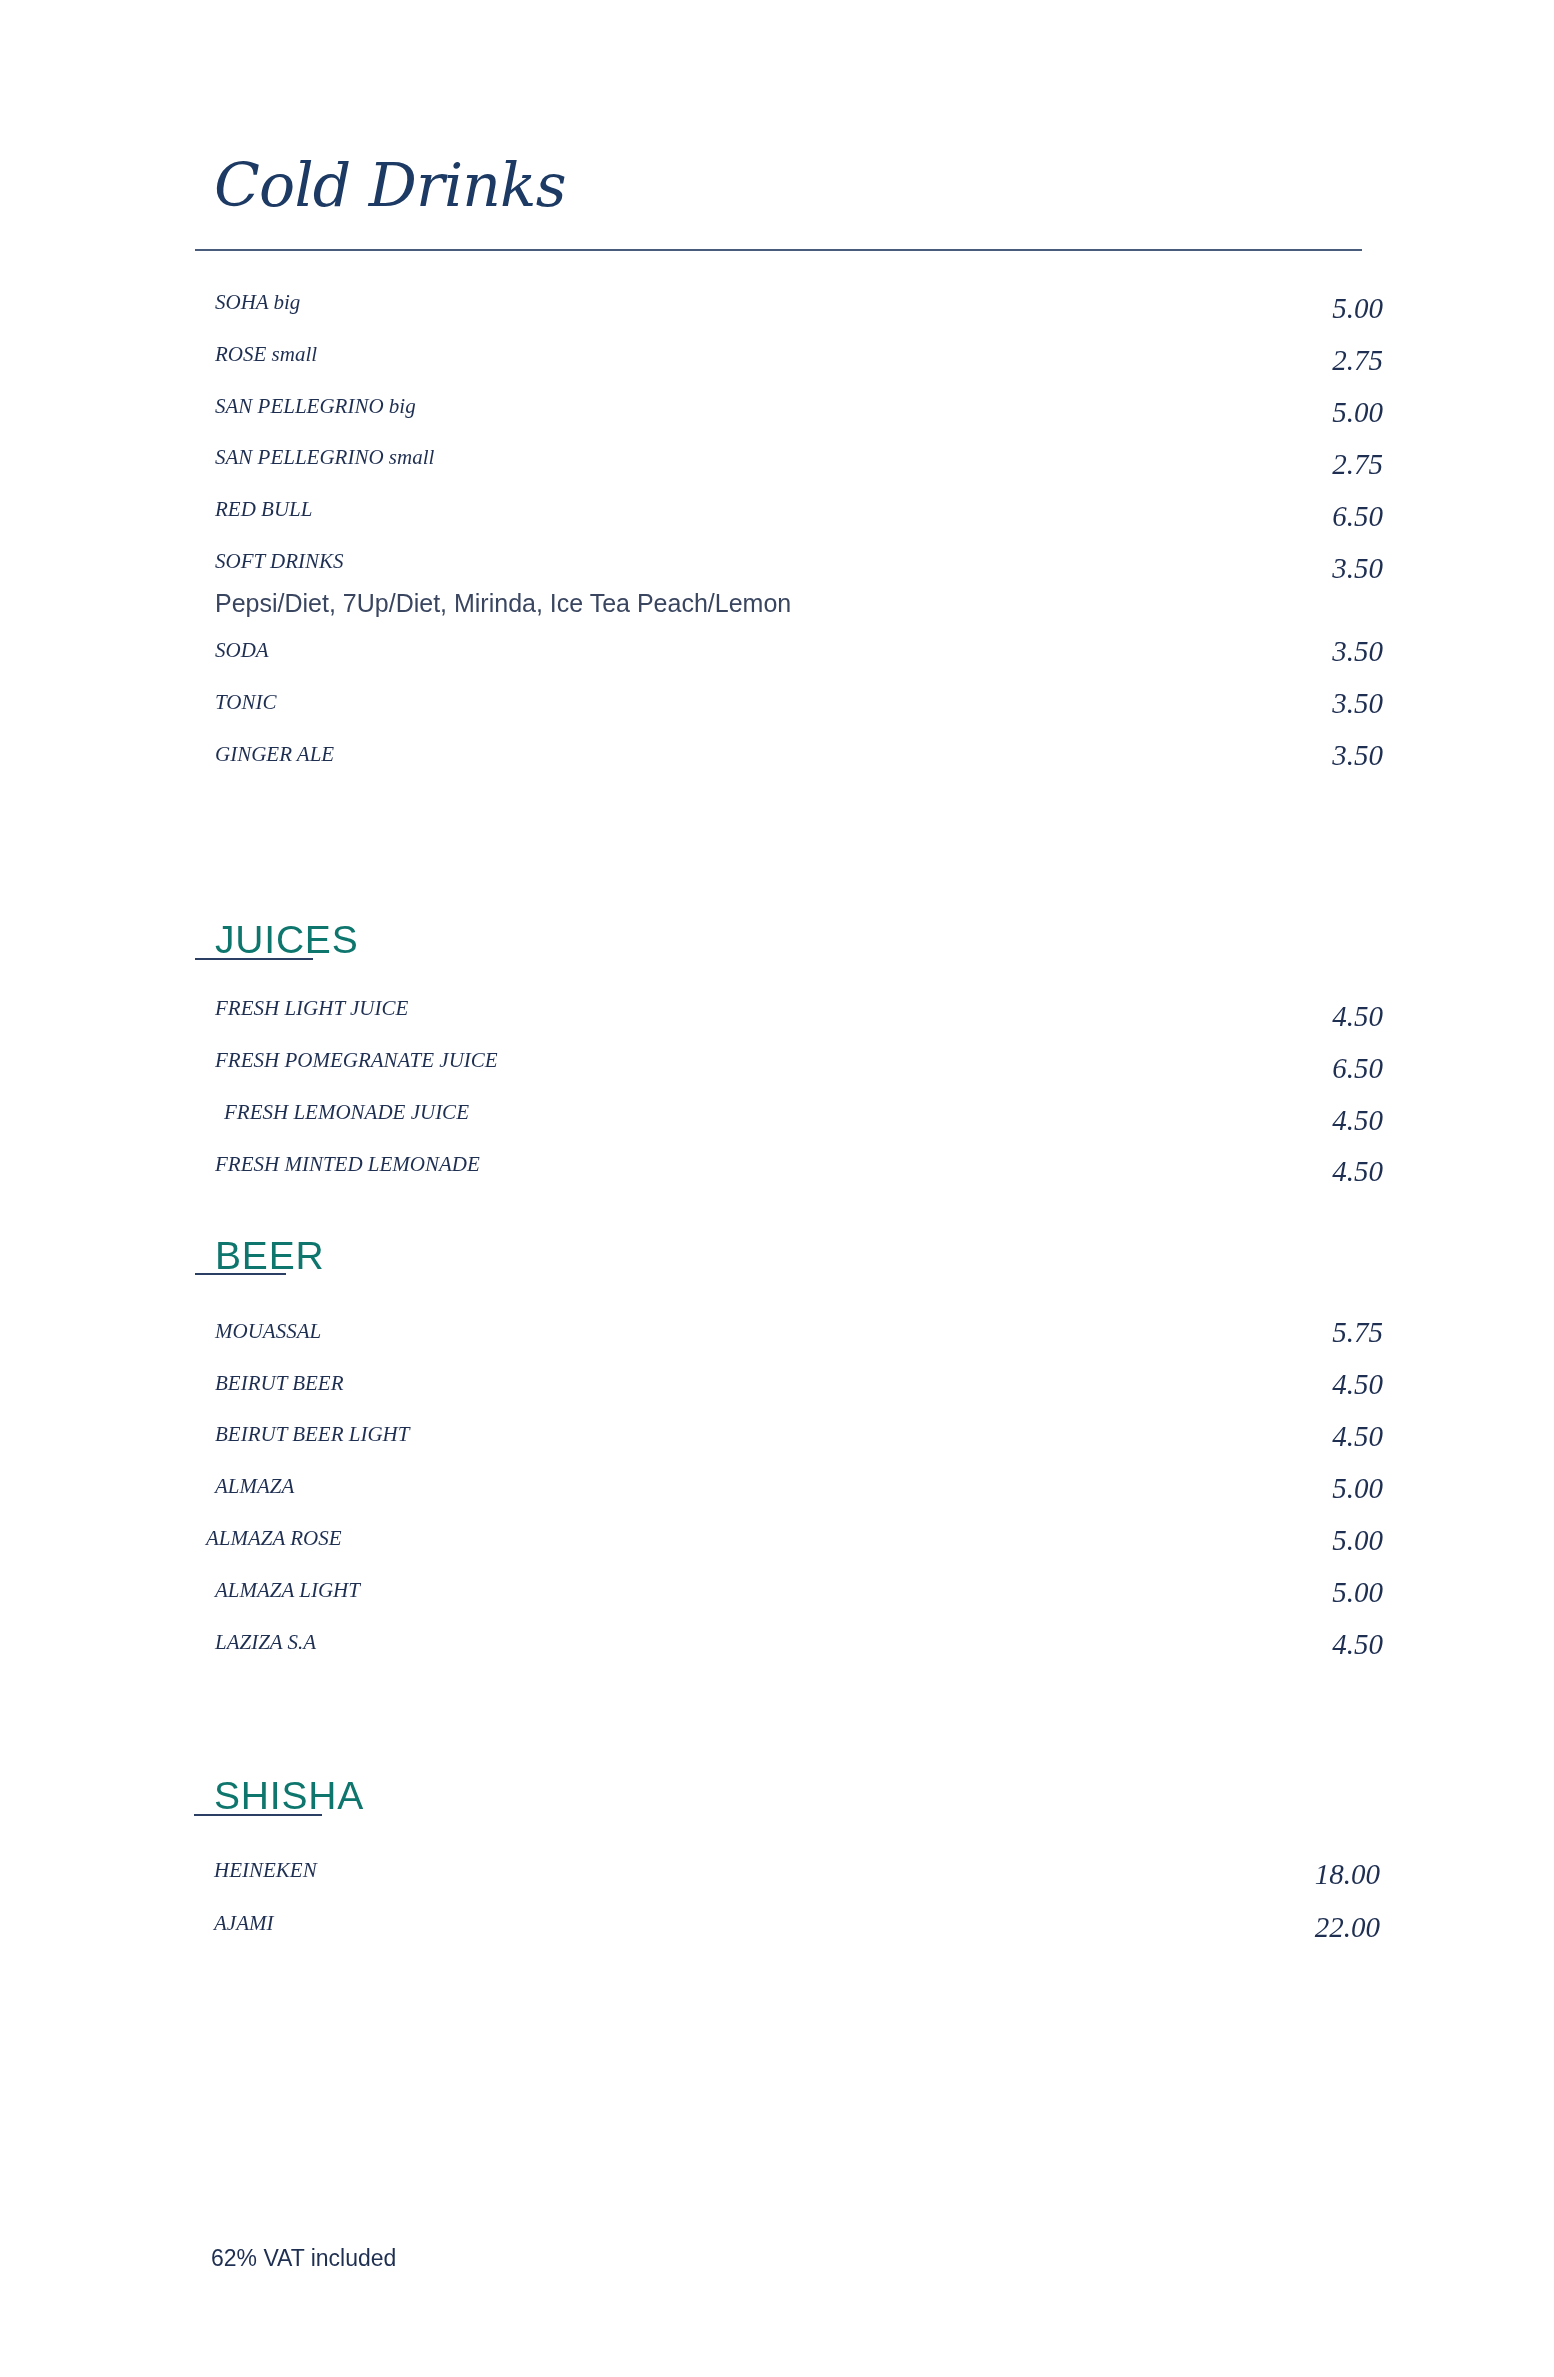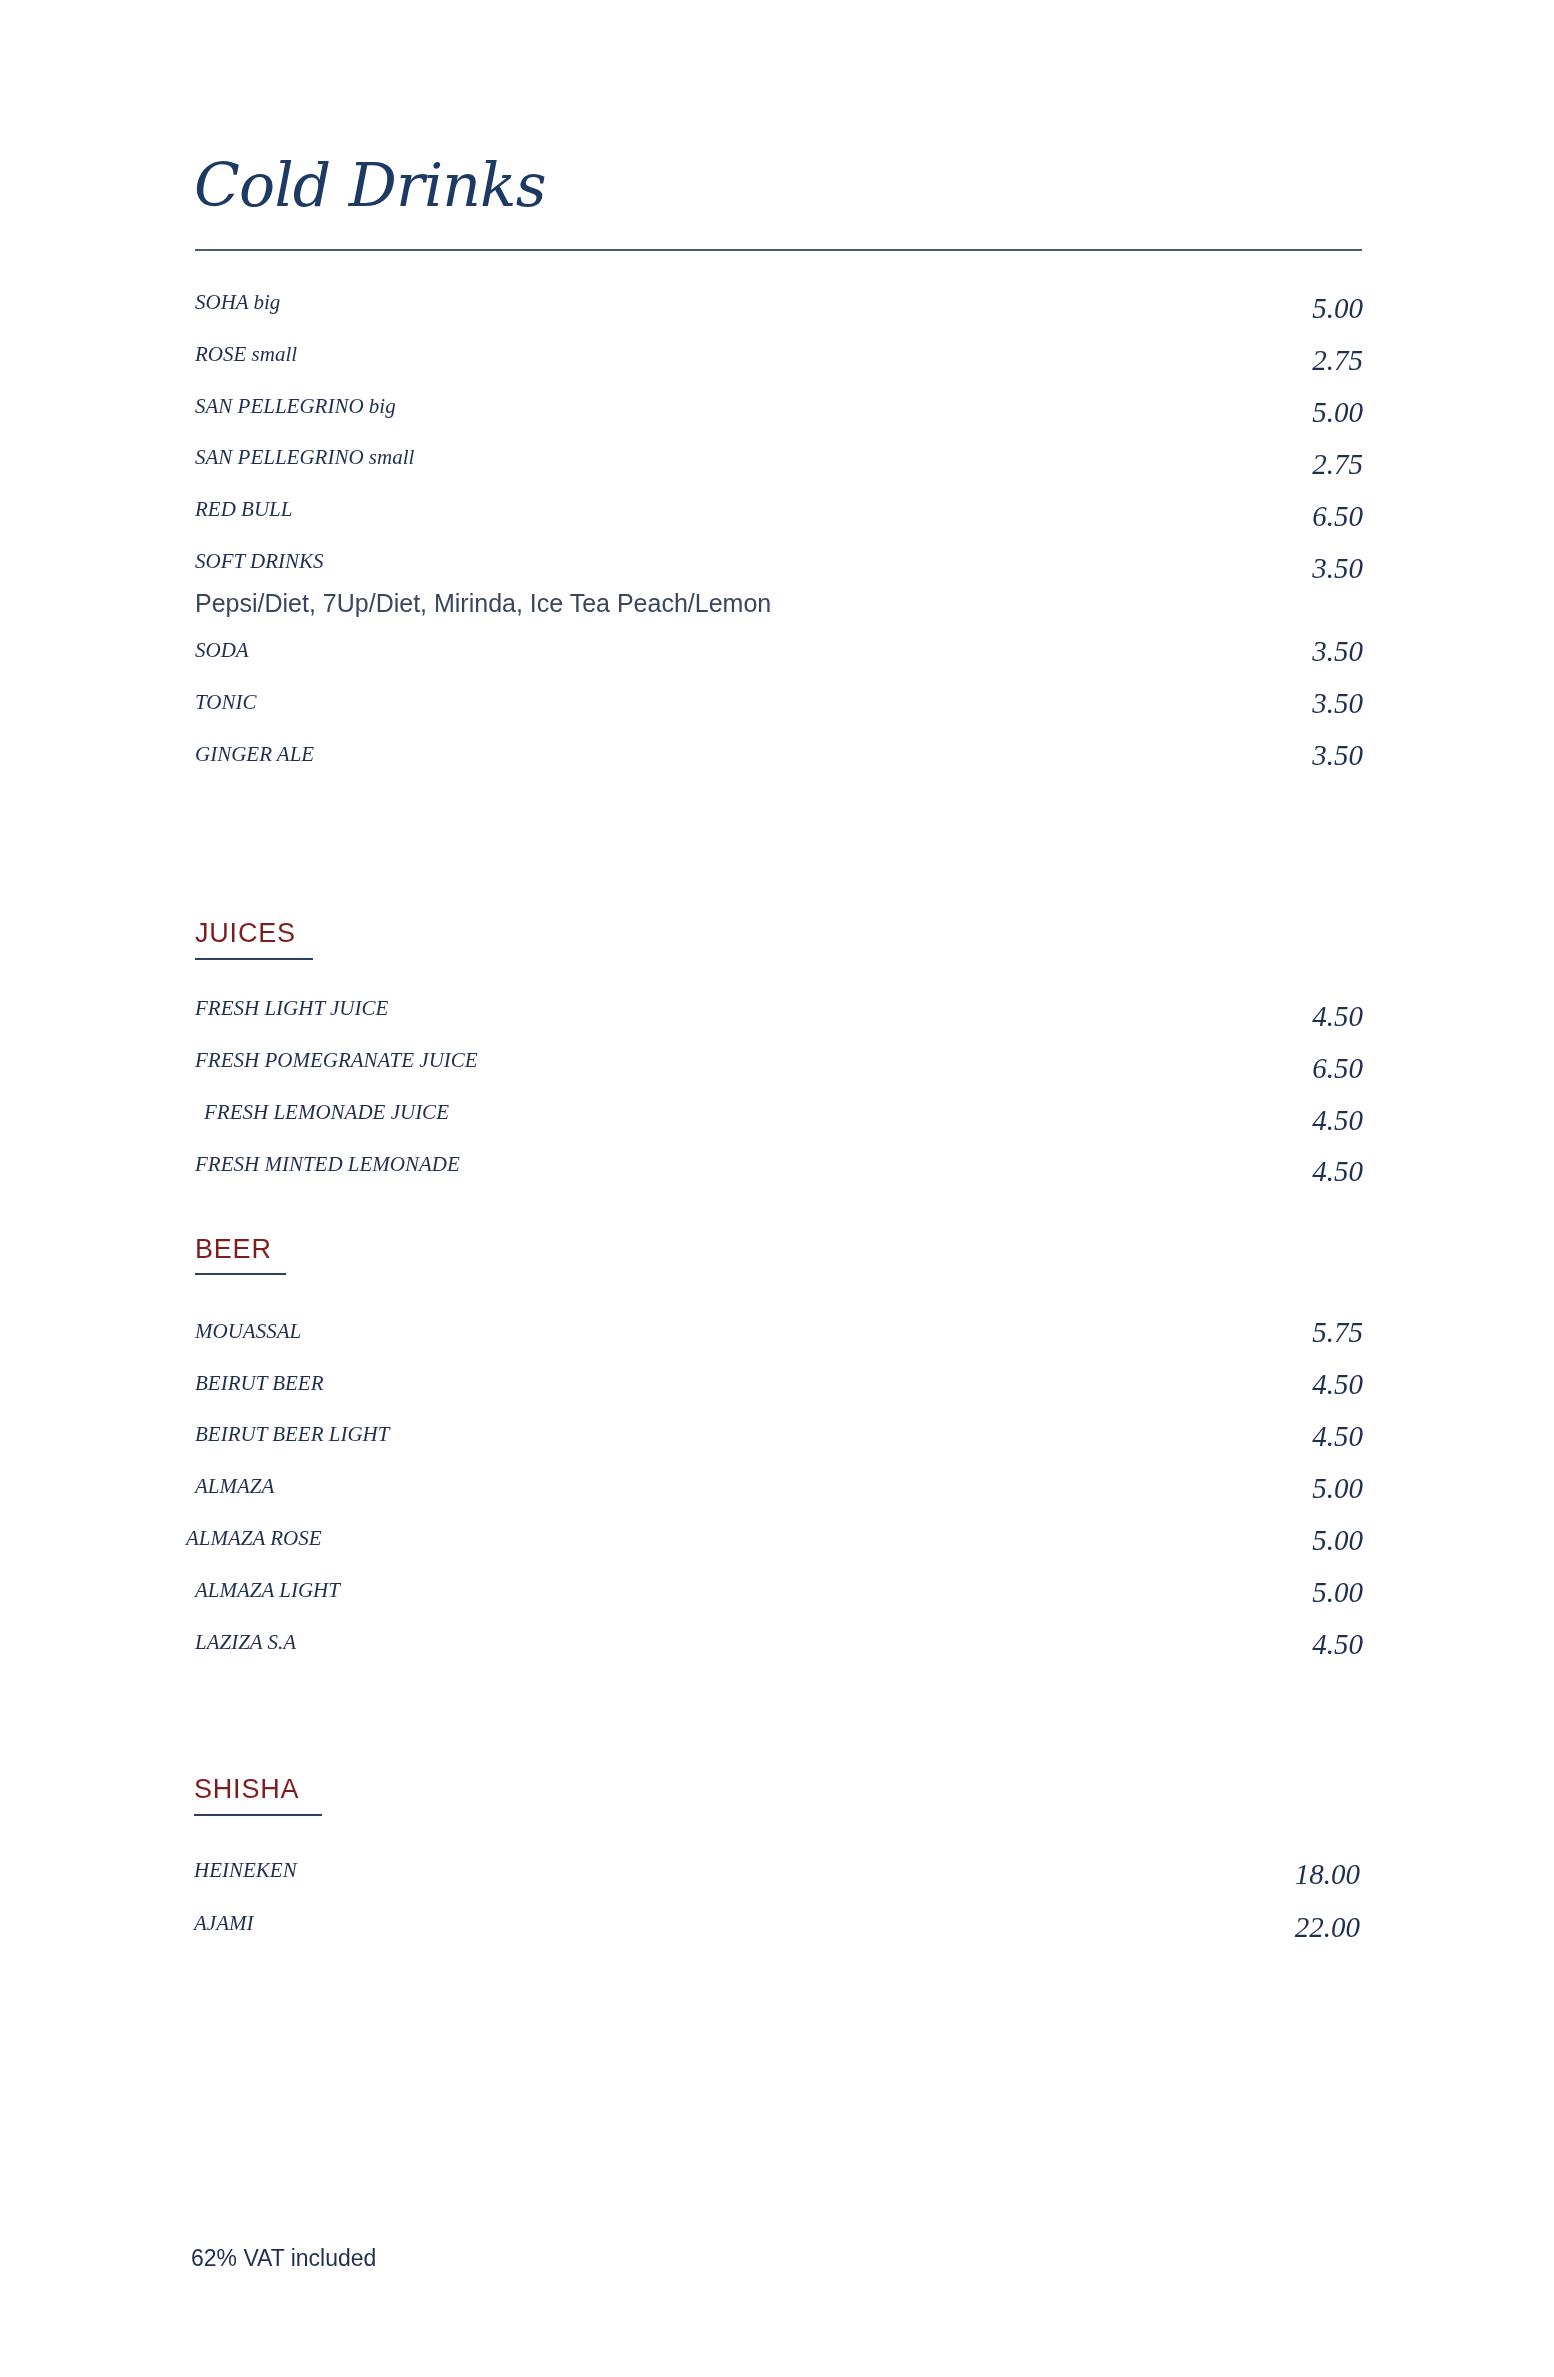--- a/index.html
+++ b/index.html
@@ -1,26 +1,26 @@
 <!DOCTYPE html>
 <html style="font-size:12.4px"><head>
 <meta charset="utf-8">
 <style>
   html, body { margin: 0; padding: 0; background: #ffffff; }
   body { width: 1555px; height: 2377px; position: relative; overflow: hidden; color: #1f2f52; }
-  .abs { position: absolute; white-space: nowrap; }
+  .abs { position: absolute; white-space: nowrap; margin-left: 20px; }
   .title {
     font-family: "DejaVu Serif", "Liberation Serif", serif;
     font-style: italic; font-size: 60px; color: #1c3a63; line-height: 1;
     letter-spacing: -0.8px;
   }
   .rule { position: absolute; height: 2.3px; background: #4a5c7c; }
   .section-title {
     font-family: "Liberation Sans", "DejaVu Sans", sans-serif;
-    font-size: 27px; color: #7f1d1d; line-height: 1; letter-spacing: 0.8px;
+    font-size: 39px; color: #0f766e; line-height: 1; letter-spacing: 0.8px;
   }
   .underline { position: absolute; height: 2.3px; background: #2a3f63; }
   .item-name {
     font-family: "Liberation Serif", "DejaVu Serif", serif;
     font-style: italic; font-size: 21px; color: #1f2f52; line-height: 1;
   }
   .price {
     font-family: "Liberation Serif", "DejaVu Serif", serif;
     font-style: italic; font-size: 29px; color: #1f2f52; line-height: 1;
     text-align: right; width: 155px;

